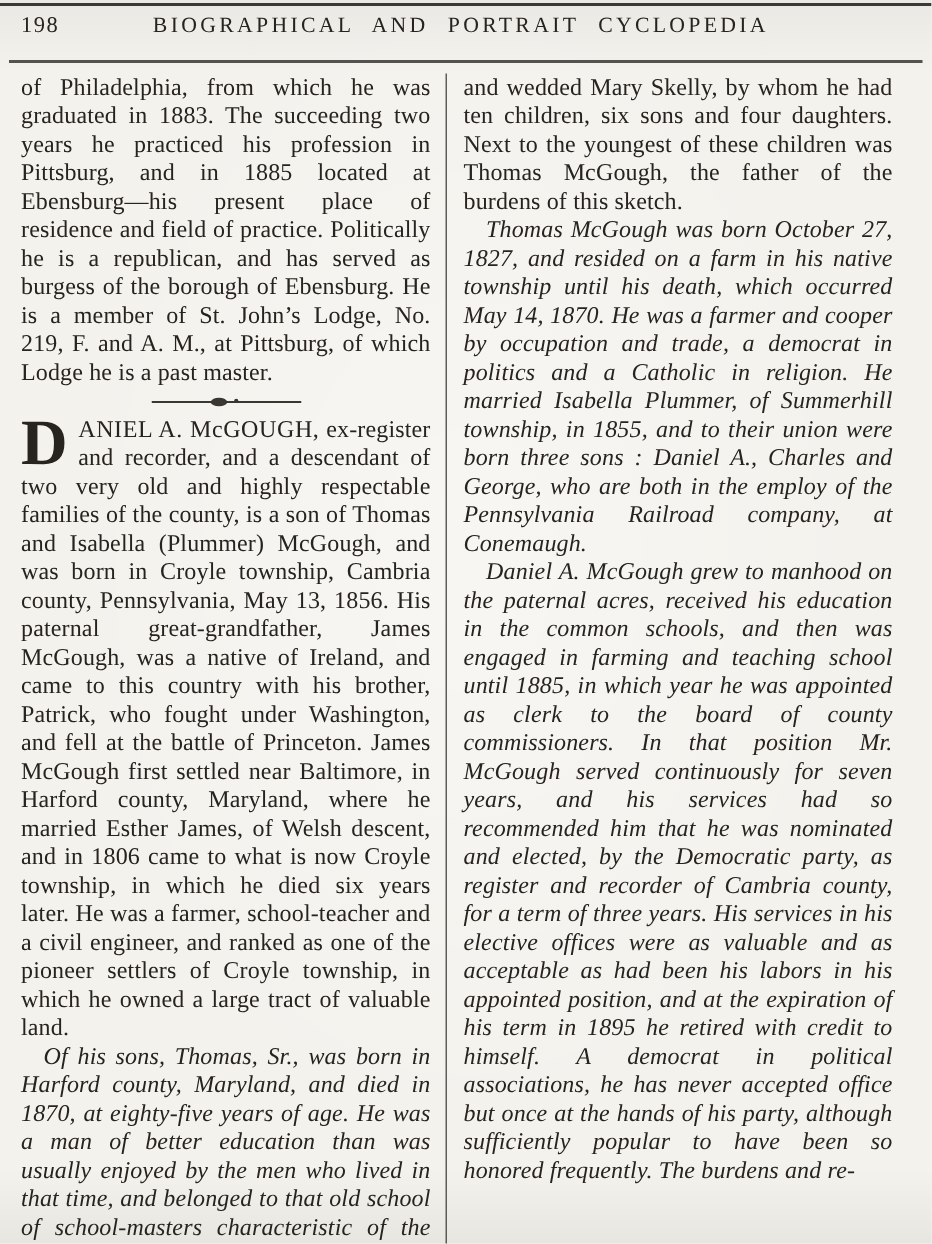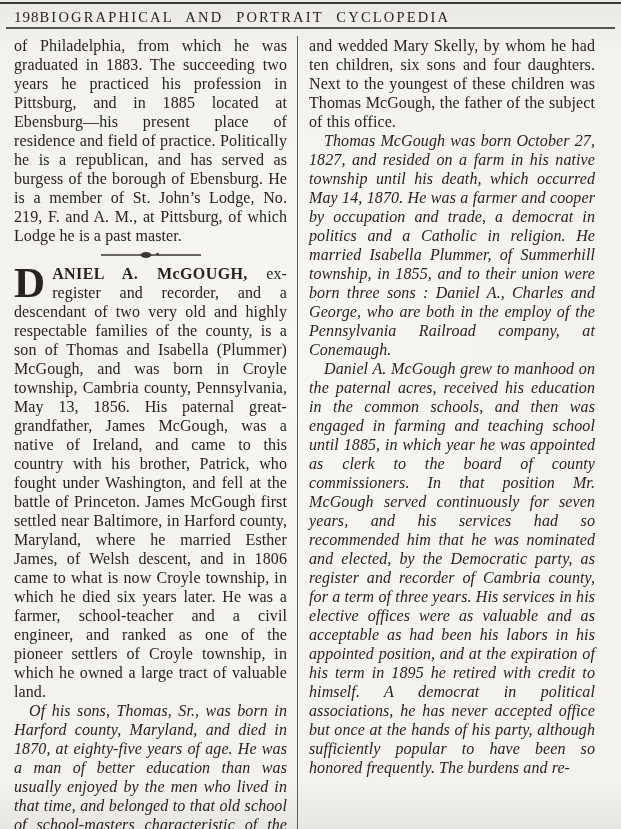--- a/index.html
+++ b/index.html
@@ -16,27 +16,27 @@
     font-family:"Liberation Serif","DejaVu Serif",serif;
     color:var(--ink);
     position:relative;
   }
   .scan-edge-top{
     position:absolute;top:2px;left:0;width:100%;height:2px;
     background:#1c1a17;opacity:.85;
   }
   .page-header{
     display:flex;align-items:baseline;
-    padding:9px 16px 0 14px;height:27px;
+    padding:9px 16px 0 14px;height:40px;
   }
   .page-number{
     font-size:15px;letter-spacing:1px;
   }
   .page-title{
-    flex:1;text-align:left;
+    flex:1;text-align:center;
     font-size:14.5px;letter-spacing:2.2px;word-spacing:7px;
     padding-right:30px;
   }
   .header-rule{
     margin:0 6px;height:0;
     border-top:2px solid var(--rule);
     opacity:.85;
   }
   .columns{
     display:flex;
@@ -56,21 +56,21 @@
     display:flex;justify-content:center;align-items:center;
     height:19px;
   }
   .drop-cap{
     float:left;
     font-size:43px;line-height:34px;
     font-weight:bold;
     padding:2px 7px 0 0;
   }
   .entry-name{
-    font-weight:bold;
+    font-weight:normal;
     letter-spacing:.4px;
   }
 </style>
 </head>
 <body>
 
 <div class="scan-edge-top"></div>
 
 <div class="page-header">
   <span class="page-number">198</span>
@@ -95,18 +95,18 @@
     <p>
       <span class="drop-cap">D</span><span class="entry-name">ANIEL A. McGOUGH,</span><span> ex-register and recorder, and a descendant of two very old and highly respectable families of the county, is a son of Thomas and Isabella (Plummer) McGough, and was born in Croyle township, Cambria county, Pennsylvania, May 13, 1856.  His paternal great-grandfather, James McGough, was a native of Ireland, and came to this country with his brother, Patrick, who fought under Washington, and fell at the battle of Princeton.  James McGough first settled near Baltimore, in Harford county, Maryland, where he married Esther James, of Welsh descent, and in 1806 came to what is now Croyle township, in which he died six years later.  He was a farmer, school-teacher and a civil engineer, and ranked as one of the pioneer settlers of Croyle township, in which he owned a large tract of valuable land.</span>
     </p>
 
     <p class="indent">Of his sons, Thomas, Sr., was born in Harford county, Maryland, and died in 1870, at eighty-five years of age.  He was a man of better education than was usually enjoyed by the men who lived in that time, and belonged to that old school of school-masters characteristic of the day, and to whom the early educational progress of this country owes so much.  Thomas McGough, Sr., like his father, was a farmer and teacher.  He was a Catholic, served for twenty-five years as a justice of the peace,</p>
   </div>
 
   <div class="col-rule"></div>
 
   <div class="col col-right">
-    <p>and wedded Mary Skelly, by whom he had ten children, six sons and four daughters.  Next to the youngest of these children was Thomas McGough, the father of the subject of this office.</p>
+    <p>and wedded Mary Skelly, by whom he had ten children, six sons and four daughters.  Next to the youngest of these children was Thomas McGough, the father of the burdens of this sketch.</p>
     <p class="indent">Thomas McGough was born October 27, 1827, and resided on a farm in his native township until his death, which occurred May 14, 1870.  He was a farmer and cooper by occupation and trade, a democrat in politics and a Catholic in religion.  He married Isabella Plummer, of Summerhill township, in 1855, and to their union were born three sons : Daniel  A., Charles and  George, who are both in the employ of the Pennsylvania Railroad company, at Conemaugh.</p>
     <p class="indent">Daniel A. McGough grew to manhood on the paternal acres, received his education in the common schools, and then was engaged in farming and teaching school until 1885, in which year he was appointed as clerk to the board of county commissioners.  In that position Mr. McGough served continuously for seven years, and his services had so recommended him that he was nominated and elected, by the Democratic party, as register and recorder of Cambria county, for a term of three years.  His services in his elective offices were as valuable and as acceptable as had been his labors in his appointed position, and at the expiration of his term in 1895 he retired with credit to himself.  A democrat in political associations, he has never accepted office but once at the hands of his party, although sufficiently popular to have been so honored frequently.  The burdens and re-</p>
   </div>
 
 </div>
 
 </body></html>

